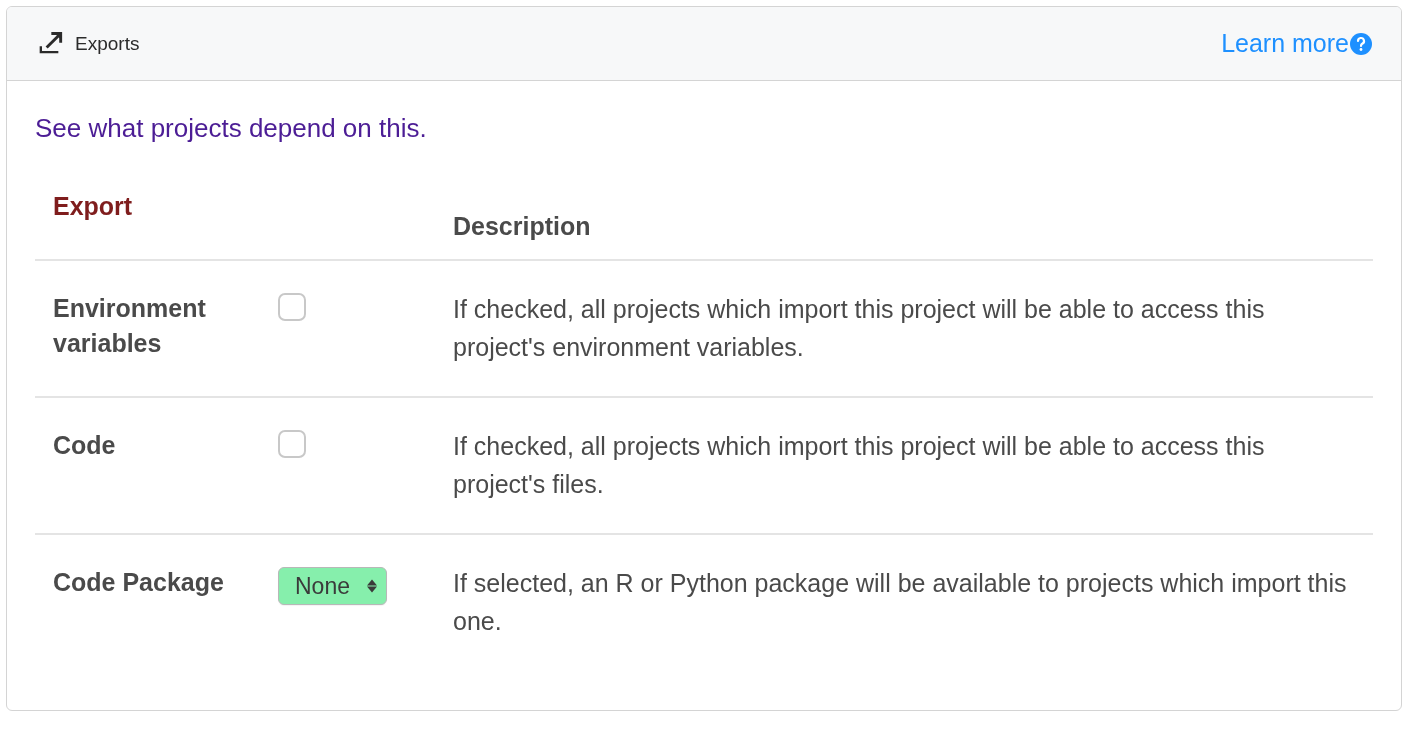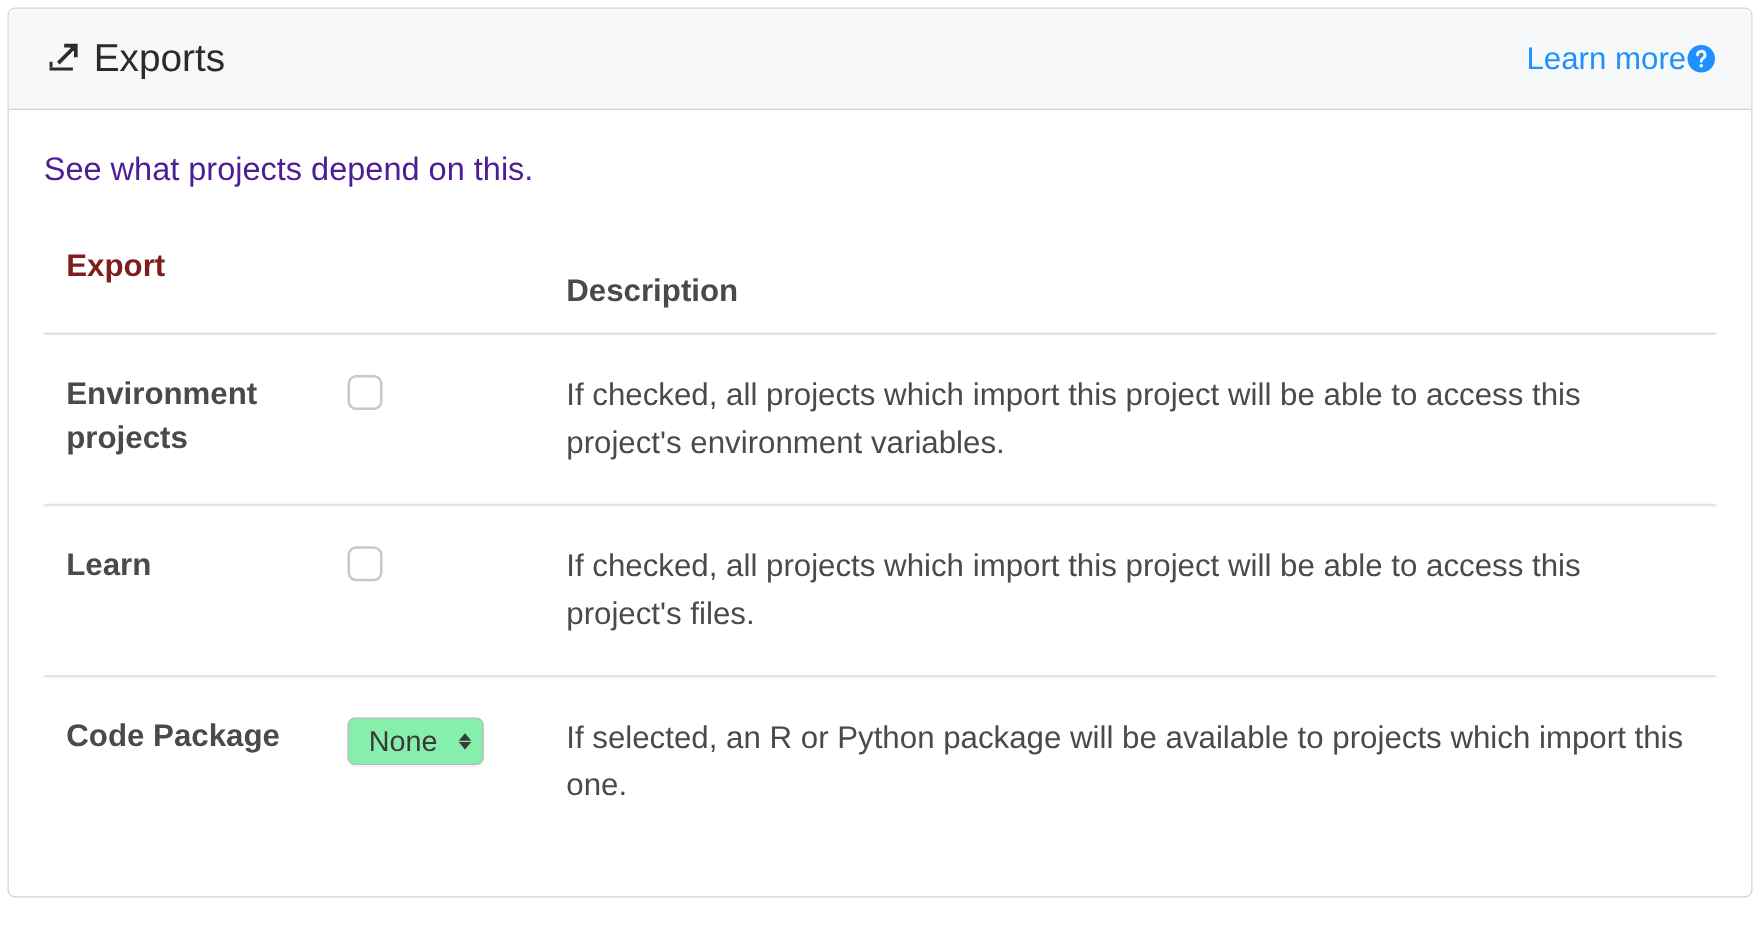--- a/index.html
+++ b/index.html
@@ -32,21 +32,21 @@
       gap: 12px;
     }
     .export-icon {
       width: 28px;
       height: 28px;
       display: inline-flex;
       align-items: center;
       justify-content: center;
     }
     .header-title {
-      font-size: 31px;
+      font-size: 19px;
       font-weight: 400;
       color: #2b2b2b;
     }
     .learn-more {
       display: flex;
       align-items: center;
       gap: 0;
       color: #1e90ff;
       font-size: 25px;
       text-decoration: none;
@@ -206,29 +206,29 @@
     <a class="depends-link">See what projects depend on this.</a>
 
     <div class="exports-table">
       <div class="table-header">
         <div class="col-export">Export</div>
         <div class="col-control"></div>
         <div class="col-description">Description</div>
       </div>
 
       <div class="table-row">
-        <div class="row-label">Environment projects</div>
+        <div class="row-label">Environment variables</div>
         <div class="row-control">
           <input type="checkbox" class="checkbox" style="">
         </div>
         <div class="row-description">If checked, all projects which import this project will be able to access this project's environment variables.</div>
       </div>
 
       <div class="table-row">
-        <div class="row-label">Learn</div>
+        <div class="row-label">Code</div>
         <div class="row-control">
           <input type="checkbox" class="checkbox" style="">
         </div>
         <div class="row-description">If checked, all projects which import this project will be able to access this project's files.</div>
       </div>
 
       <div class="table-row">
         <div class="row-label">Code Package</div>
         <div class="row-control">
           <div class="select-wrapper">

